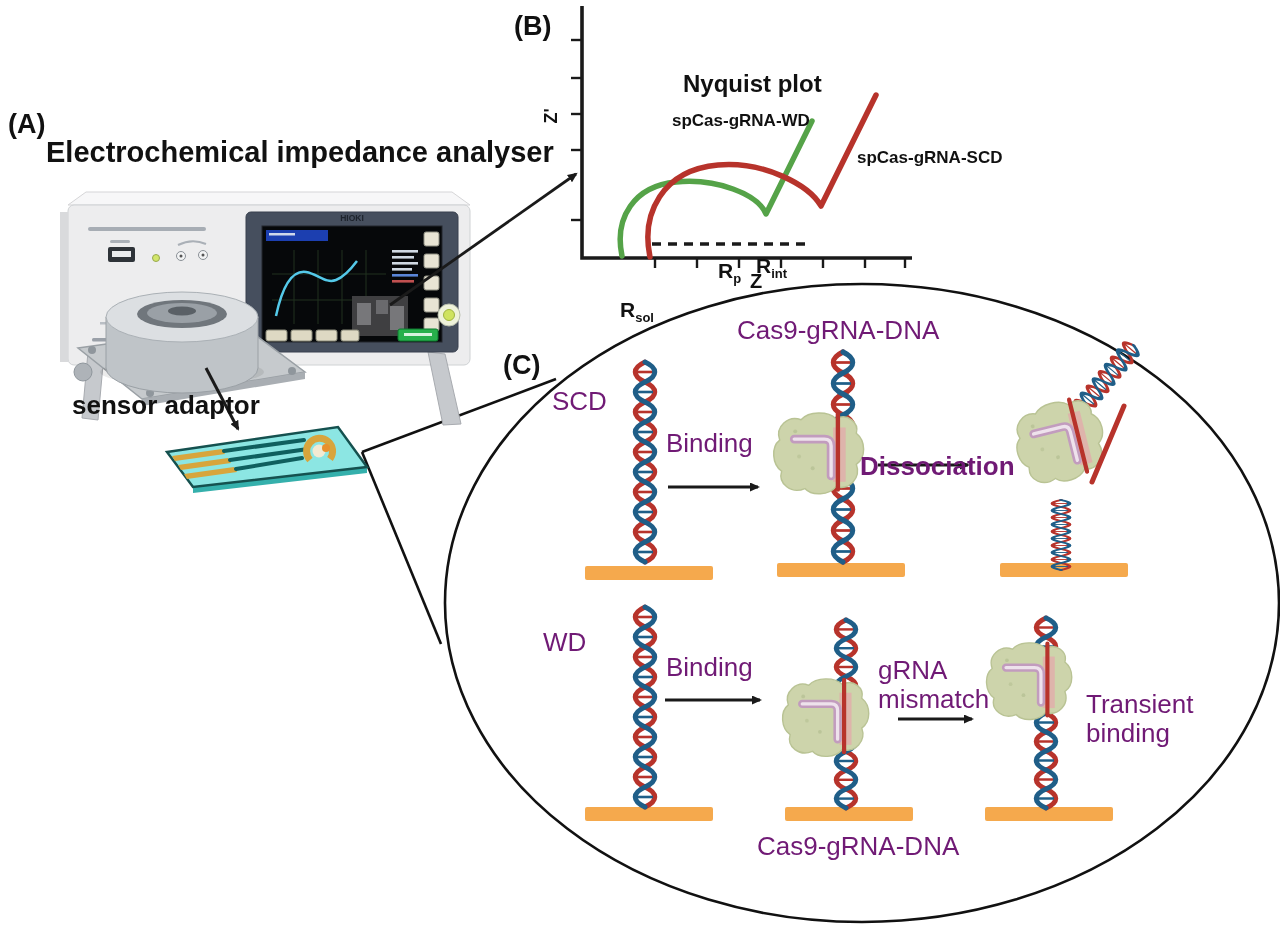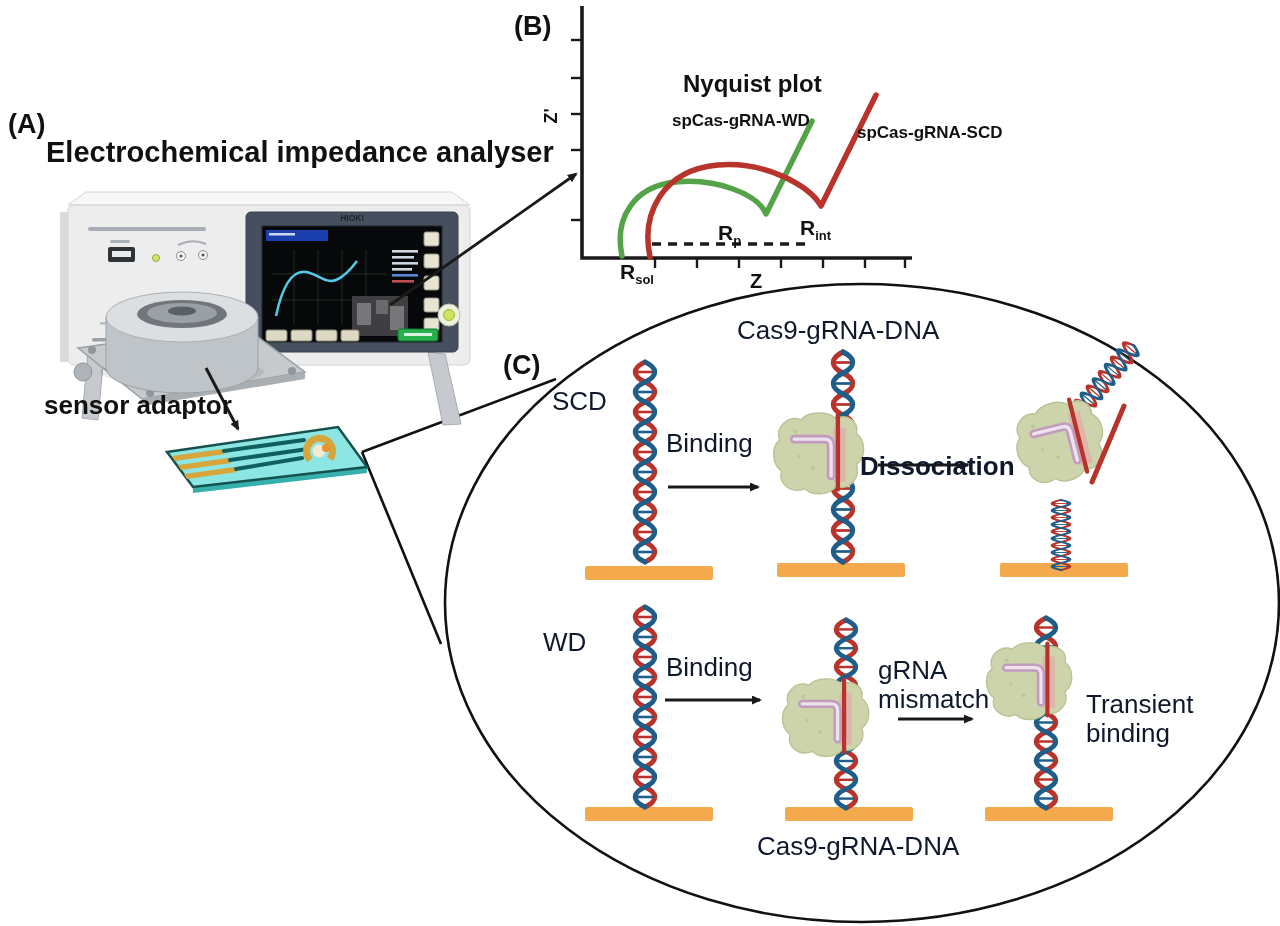--- a/index.html
+++ b/index.html
@@ -3,26 +3,26 @@
 <meta charset="utf-8">
 <style>
   html,body{margin:0;padding:0;background:#fff;}
   #canvas{position:relative;width:1280px;height:926px;background:#ffffff;overflow:hidden;
           font-family:"Liberation Sans",sans-serif;}
   #art{position:absolute;left:0;top:0;z-index:1;}
   .lab{position:absolute;z-index:5;color:#111;white-space:nowrap;line-height:1.1;}
   .b{font-weight:bold;}
   .panel-letter{font-size:27px;font-weight:bold;}
   .big-title{font-size:29px;font-weight:bold;}
-  .mid-title{font-size:26px;font-weight:bold;}
+  .mid-title{font-size:26px;font-weight:bold;margin-left:28px;}
   .plot-title{font-size:24px;font-weight:bold;margin-top:48px;}
   .curve-lab{font-size:17px;font-weight:bold;text-align:center;}
-  .r-lab{font-size:21px;font-weight:bold;}
+  .r-lab{font-size:21px;font-weight:bold;margin-top:38px;}
   .r-lab sub{font-size:13px;font-weight:bold;}
-  .c-text{font-size:26px;color:#0f172a;}
+  .c-text{font-size:26px;color:#701a75;}
   .two-line{line-height:29px;}
   .rot90{transform:rotate(-90deg);transform-origin:center;}
 </style>
 </head>
 <body>
 
 <div id="canvas">
 
 <svg id="art" width="1280" height="926" viewBox="0 0 1280 926">
   <defs>
@@ -235,24 +235,24 @@
 
 <div class="lab panel-letter" style="left:8px;top:110px;">(A)</div>
 <div class="lab big-title" style="left:46px;top:137px;text-align:center;">Electrochemical impedance analyser</div>
 <div class="lab mid-title" style="left:44px;top:391px;">sensor adaptor</div>
 
 <div class="lab panel-letter" style="left:514px;top:12px;">(B)</div>
 <div class="lab plot-title" style="left:683px;top:23px;">Nyquist plot</div>
 <div class="lab b rot90" style="left:544px;top:106px;font-size:18px;">Z'</div>
 <div class="lab b" style="left:750px;top:270px;font-size:20px;">Z</div>
 <div class="lab curve-lab" style="left:672px;top:112px;">spCas-gRNA-WD</div>
-<div class="lab curve-lab" style="left:857px;top:124px;">spCas-gRNA-SCD</div>
+<div class="lab curve-lab" style="left:857px;top:149px;">spCas-gRNA-SCD</div>
 <div class="lab r-lab" style="left:620px;top:260px;"><span>R</span><sub>sol</sub></div>
 <div class="lab r-lab" style="left:718px;top:221px;"><span>R</span><sub>p</sub></div>
-<div class="lab r-lab" style="left:800px;top:216px;"><span>R</span><sub>int</sub></div>
+<div class="lab r-lab" style="left:756px;top:216px;"><span>R</span><sub>int</sub></div>
 
 <div class="lab panel-letter" style="left:503px;top:351px;">(C)</div>
 <div class="lab c-text" style="left:737px;top:316px;">Cas9-gRNA-DNA</div>
 <div class="lab c-text" style="left:552px;top:387px;">SCD</div>
 <div class="lab c-text" style="left:666px;top:429px;">Binding</div>
 <div class="lab c-text" style="left:860px;top:452px;font-weight:bold;">Dissociation</div>
 <div class="lab c-text" style="left:543px;top:628px;">WD</div>
 <div class="lab c-text" style="left:666px;top:653px;">Binding</div>
 <div class="lab c-text two-line" style="left:1086px;top:690px;">
   <div>Transient</div>

